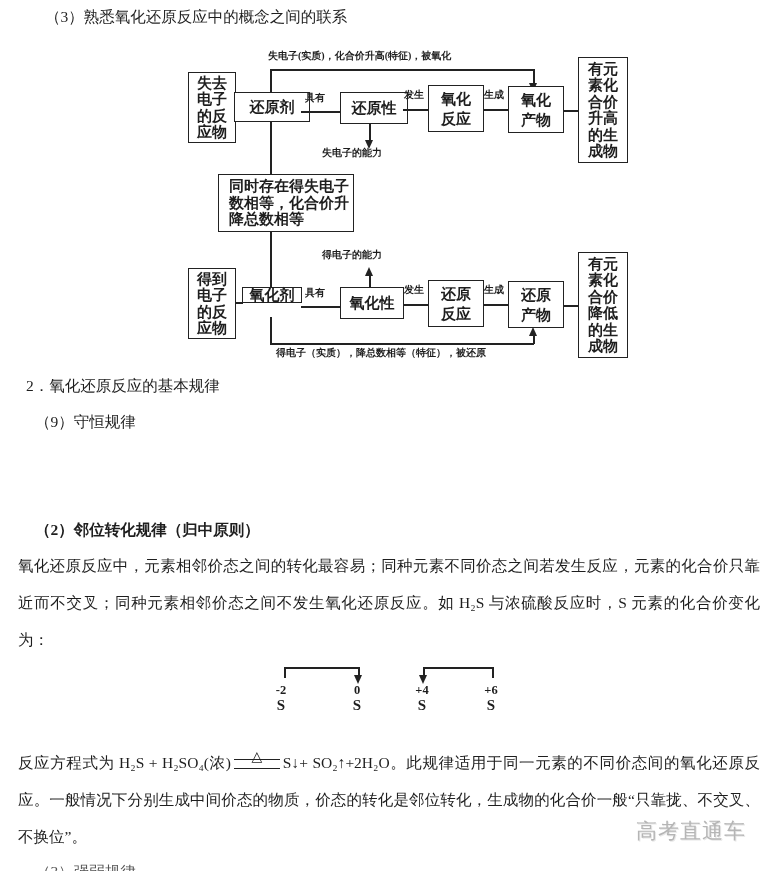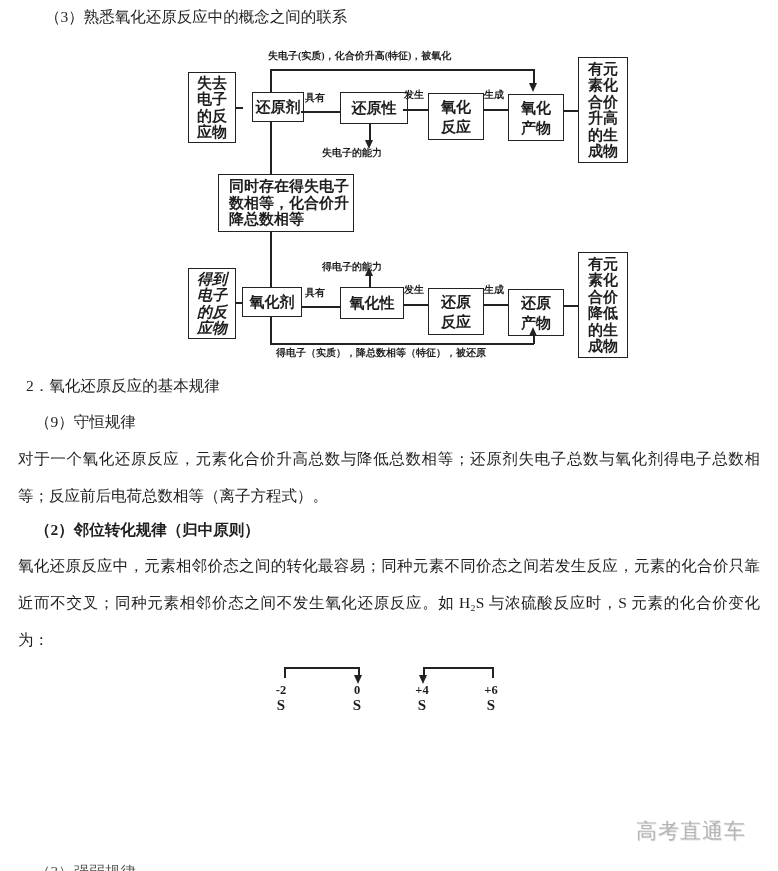--- a/index.html
+++ b/index.html
@@ -9,21 +9,21 @@
   }
   .tline{position:absolute;font-size:15.5px;white-space:nowrap;}
   .para{position:absolute;left:18px;width:742px;font-size:15.5px;line-height:37px;text-align:justify;}
   
   .dbox{
     position:absolute;border:1.5px solid #222;background:#fff;
     font-weight:bold;font-size:15px;text-align:center;white-space:pre-line;
     display:flex;align-items:center;justify-content:center;box-sizing:border-box;
   }
   .lh17{line-height:16.5px;}
-  .lh20{line-height:20px;margin-top:8px;}
+  .lh20{line-height:20px;}
   .dlabel{position:absolute;font-weight:bold;font-size:10px;white-space:nowrap;}
   .hl{position:absolute;height:1.5px;background:#222;}
   .vl{position:absolute;width:1.5px;background:#222;}
   .ad{position:absolute;width:0;height:0;border-left:4.5px solid transparent;border-right:4.5px solid transparent;border-top:9px solid #222;}
   .au{position:absolute;width:0;height:0;border-left:4.5px solid transparent;border-right:4.5px solid transparent;border-bottom:9px solid #222;}
   
   .vpair{position:absolute;width:30px;text-align:center;font-weight:bold;}
   .vnum{font-size:12.5px;line-height:13px;}
   .vs{font-size:15px;line-height:16px;}
   
@@ -45,21 +45,21 @@
   <div class="hl" style="left:270px;top:69px;width:264px;"></div>
   <div class="vl" style="left:533px;top:69px;height:15px;"></div>
   <div class="ad" style="left:529px;top:83px;"></div>
   <div class="dlabel" style="left:268px;top:49px;">失电子(实质)，化合价升高(特征)，被氧化</div>
 
   <div class="dbox lh17" style="left:188px;top:72px;width:48px;height:71px;">失去
 电子
 的反
 应物</div>
   <div class="hl" style="left:235px;top:107px;width:8px;"></div>
-  <div class="dbox" style="left:252px;top:92px;width:52px;height:30px;">还原剂</div>
+  <div class="dbox" style="left:234px;top:92px;width:76px;height:30px;">还原剂</div>
   <div class="hl" style="left:301px;top:111px;width:40px;"></div>
   <div class="dlabel" style="left:305px;top:91px;">具有</div>
   <div class="dbox" style="left:340px;top:92px;width:68px;height:32px;">还原性</div>
   <div class="vl" style="left:369px;top:124px;height:17px;"></div>
   <div class="ad" style="left:365px;top:140px;"></div>
   <div class="dlabel" style="left:322px;top:146px;">失电子的能力</div>
   <div class="hl" style="left:403px;top:109px;width:26px;"></div>
   <div class="dlabel" style="left:404px;top:88px;">发生</div>
   <div class="dbox lh20" style="left:428px;top:85px;width:56px;height:47px;">氧化
 反应</div>
@@ -74,29 +74,29 @@
 升高
 的生
 成物</div>
 
   <div class="vl" style="left:270px;top:122px;height:52px;"></div>
   <div class="dbox lh17" style="left:218px;top:174px;width:136px;height:58px;text-align:left;padding-left:6px;">同时存在得失电子
 数相等，化合价升
 降总数相等</div>
   <div class="vl" style="left:270px;top:232px;height:56px;"></div>
 
-  <div class="dlabel" style="left:322px;top:248px;margin-top:12px;">得电子的能力</div>
+  <div class="dlabel" style="left:322px;top:248px;">得电子的能力</div>
   <div class="au" style="left:365px;top:267px;"></div>
   <div class="vl" style="left:369px;top:274px;height:14px;"></div>
-  <div class="dbox lh17" style="left:188px;top:268px;width:48px;height:71px;font-style:italic;">得到
+  <div class="dbox lh17" style="left:188px;top:268px;width:48px;height:71px;">得到
 电子
 的反
 应物</div>
   <div class="hl" style="left:235px;top:302px;width:8px;"></div>
-  <div class="dbox" style="left:242px;top:287px;width:60px;height:30px;">氧化剂</div>
+  <div class="dbox" style="left:242px;top:287px;width:60px;height:16px;">氧化剂</div>
   <div class="hl" style="left:301px;top:306px;width:40px;"></div>
   <div class="dlabel" style="left:305px;top:286px;">具有</div>
   <div class="dbox" style="left:340px;top:287px;width:64px;height:32px;">氧化性</div>
   <div class="hl" style="left:403px;top:304px;width:26px;"></div>
   <div class="dlabel" style="left:404px;top:283px;">发生</div>
   <div class="dbox lh20" style="left:428px;top:280px;width:56px;height:47px;">还原
 反应</div>
   <div class="hl" style="left:483px;top:304px;width:26px;"></div>
   <div class="dlabel" style="left:484px;top:283px;">生成</div>
   <div class="dbox lh20" style="left:508px;top:281px;width:56px;height:47px;">还原
@@ -110,21 +110,20 @@
 成物</div>
 
   <div class="vl" style="left:270px;top:317px;height:27px;"></div>
   <div class="hl" style="left:270px;top:343px;width:264px;"></div>
   <div class="au" style="left:529px;top:327px;"></div>
   <div class="vl" style="left:533px;top:335px;height:9px;"></div>
   <div class="dlabel" style="left:276px;top:346px;">得电子（实质），降总数相等（特征），被还原</div>
 
   <div class="tline" style="left:18px;top:376px;margin-left:8px;">2．氧化还原反应的基本规律</div>
   <div class="tline" style="left:35px;top:412px;">（9）守恒规律</div>
-  <div class="para" style="top:440px;">对于一个氧化还原反应，元素化合价升高总数与降低总数相等；还原剂失电子总数与氧化剂得电子总数相等；反应前后电荷总数相等（离子方程式）。</div>
   <div class="tline" style="left:35px;top:520px;font-weight:bold;">（2）邻位转化规律（归中原则）</div>
   <div class="para" style="top:547px;">氧化还原反应中，元素相邻价态之间的转化最容易；同种元素不同价态之间若发生反应，元素的化合价只靠近而不交叉；同种元素相邻价态之间不发生氧化还原反应。如 H₂S 与浓硫酸反应时，S 元素的化合价变化为：</div>
 
   <div class="vpair" style="left:266px;top:684px;">
     <div class="vnum">-2</div>
     <div class="vs">S</div>
   </div>
   <div class="vpair" style="left:342px;top:684px;">
     <div class="vnum">0</div>
     <div class="vs">S</div>
@@ -141,18 +140,21 @@
   <div class="vl" style="left:284px;top:667px;height:11px;"></div>
   <div class="hl" style="left:284px;top:667px;width:75px;"></div>
   <div class="vl" style="left:358px;top:667px;height:9px;"></div>
   <div class="ad" style="left:354px;top:675px;"></div>
 
   <div class="vl" style="left:423px;top:667px;height:9px;"></div>
   <div class="ad" style="left:419px;top:675px;"></div>
   <div class="hl" style="left:423px;top:667px;width:70px;"></div>
   <div class="vl" style="left:492px;top:667px;height:11px;"></div>
 
+  <div class="para" style="top:744px;">
+    <span>反应方程式为 H₂S + H₂SO₄(浓)</span><span class="eq-arrow"><span class="delta">△</span></span><span>S↓+ SO₂↑+2H₂O。此规律适用于同一元素的不同价态间的氧化还原反应。一般情况下分别生成中间价态的物质，价态的转化是邻位转化，生成物的化合价一般“只靠拢、不交叉、不换位”。</span>
+  </div>
 
   <div class="watermark">高考直通车</div>
 
   <div class="cutline">（3）强弱规律</div>
 
 </div>
 
 </body></html>

